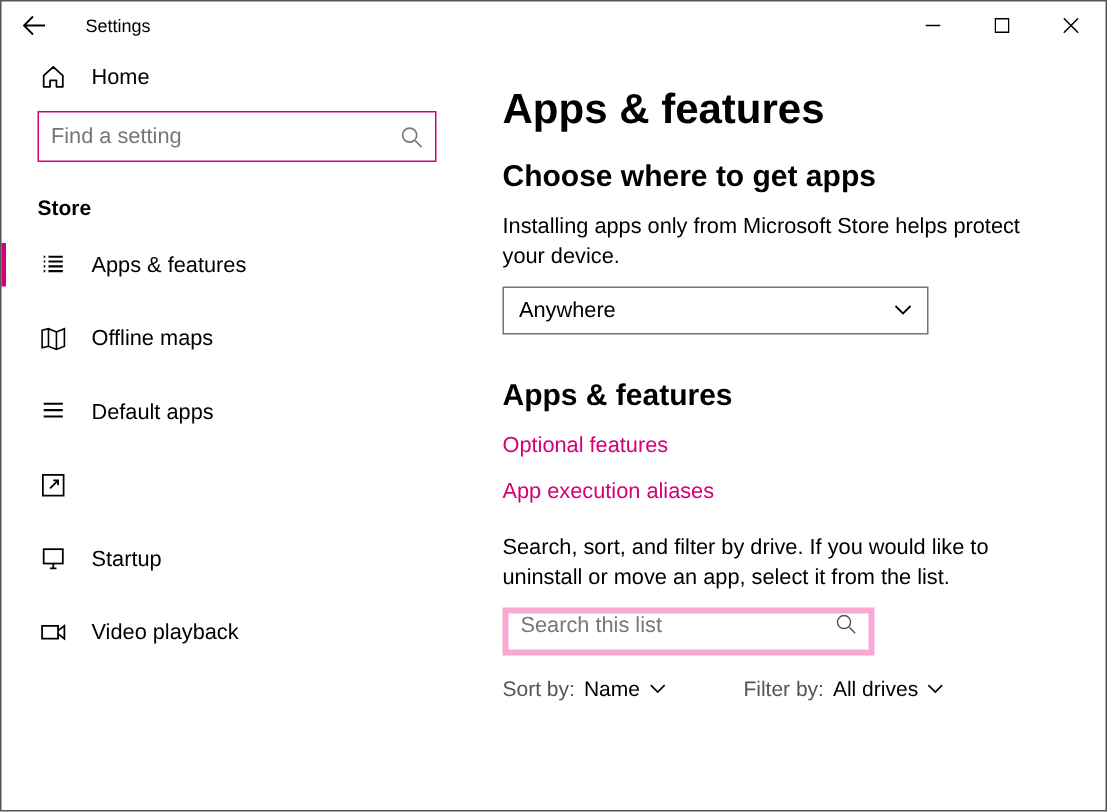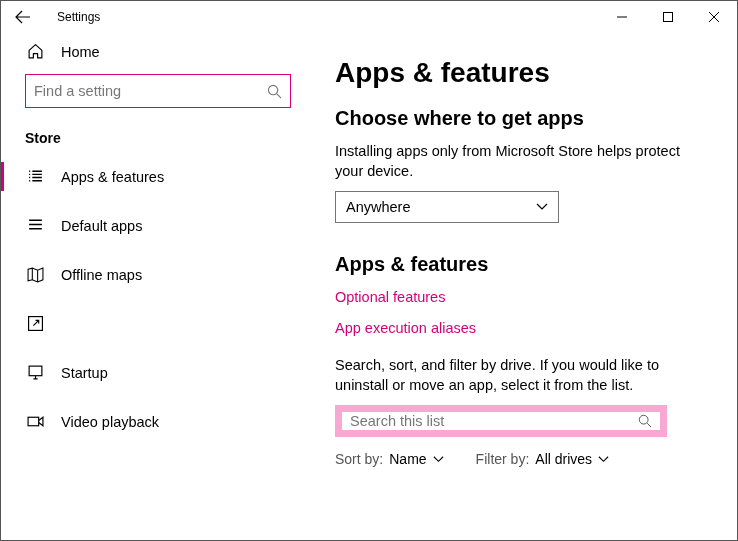--- a/index.html
+++ b/index.html
@@ -20,25 +20,25 @@
 .nav { list-style: none; }
 .nav li { display: flex; align-items: center; padding: 12px 20px 12px 24px; font-size: 14.5px; color: #000; position: relative; margin-bottom: 8px; }
 .nav li .icon { width: 20px; display: flex; align-items: center; justify-content: center; }
 .nav li .label { margin-left: 16px; }
 .nav li.sel::before { content: ""; position: absolute; left: -1px; top: 6px; bottom: 6px; width: 4px; background: #d40078; }
 .main { flex: 1; padding: 24px 28px 0 24px; overflow: hidden; }
 .h1 { font-size: 28px; font-weight: 600; margin-bottom: 18px; }
 .h2 { font-size: 20px; font-weight: 600; margin-bottom: 12px; }
 .h3 { font-size: 20px; font-weight: 600; margin: 30px 0 12px 0; }
 .para { font-size: 14.5px; color: #000; line-height: 1.35; margin-bottom: 10px; max-width: 360px; }
-.dropdown { width: 224px; height: 32px; border: 1px solid #757575; display: flex; align-items: center; padding: 0 10px; font-size: 14.5px; justify-content: space-between; }
+.dropdown { width: 284px; height: 32px; border: 1px solid #757575; display: flex; align-items: center; padding: 0 10px; font-size: 14.5px; justify-content: space-between; }
 .link { color: #d40078; font-size: 14.5px; margin-bottom: 14px; display: inline-block; }
-.searchbox2 { width: 332px; height: 32px; border: 7px solid #f9a8d4; display: flex; align-items: center; padding: 0 8px; margin-top: 6px; margin-bottom: 14px; }
+.searchbox2 { width: 248px; height: 32px; border: 4px solid #f9a8d4; display: flex; align-items: flex-start; padding: 0 8px; margin-top: 6px; margin-bottom: 14px; }
 .searchbox2 input { flex: 1; border: none; outline: none; font-size: 14.5px; background: transparent; }
-.sortrow { display: flex; gap: 32px; font-size: 14px; color: #000; }
+.sortrow { display: flex; gap: 52px; font-size: 14px; color: #000; }
 .sortrow .group { display: flex; align-items: center; gap: 6px; }
 .sortrow .lbl { color: #555; }
 svg { display: block; }
 ::placeholder { color: #777; }
 </style>
 </head>
 <body>
 
 <div class="titlebar">
   <div class="back">
@@ -88,32 +88,32 @@
         <span class="icon">
             <svg width="17" height="17" viewBox="0 0 16 16">
               <path d="M2 3h1 M5 3h9 M2 6h1 M5 6h9 M2 9h1 M5 9h9 M2 12h1 M5 12h9" stroke="#000" stroke-width="1.3"></path>
             </svg>
           </span>
         <span class="label">Apps &amp; features</span>
       </li>
       <li>
         <span class="icon">
             <svg width="17" height="17" viewBox="0 0 16 16">
+              <path d="M1 3 L5 2 L10 4 L15 2 V13 L10 15 L5 13 L1 14 Z M5 2 V13 M10 4 V15" stroke="#000" stroke-width="1" fill="none"></path>
+            </svg>
+          </span>
+        <span class="label">Offline maps</span>
+      </li>
+      <li>
+        <span class="icon">
+            <svg width="17" height="17" viewBox="0 0 16 16">
               <path d="M2 3h12 M2 7h12 M2 11h12" stroke="#000" stroke-width="1.3"></path>
             </svg>
           </span>
         <span class="label">Default apps</span>
-      </li>
-      <li>
-        <span class="icon">
-            <svg width="17" height="17" viewBox="0 0 16 16">
-              <path d="M1 3 L5 2 L10 4 L15 2 V13 L10 15 L5 13 L1 14 Z M5 2 V13 M10 4 V15" stroke="#000" stroke-width="1" fill="none"></path>
-            </svg>
-          </span>
-        <span class="label">Offline maps</span>
       </li>
       <li>
         <span class="icon">
             <svg width="17" height="17" viewBox="0 0 16 16">
               <rect x="1.5" y="1.5" width="13" height="13" stroke="#000" stroke-width="1.1" fill="none"></rect>
               <path d="M6 10 L11 5 M8 5 H11 V8" stroke="#000" stroke-width="1.1" fill="none"></path>
             </svg>
           </span>
       </li>
       <li>

